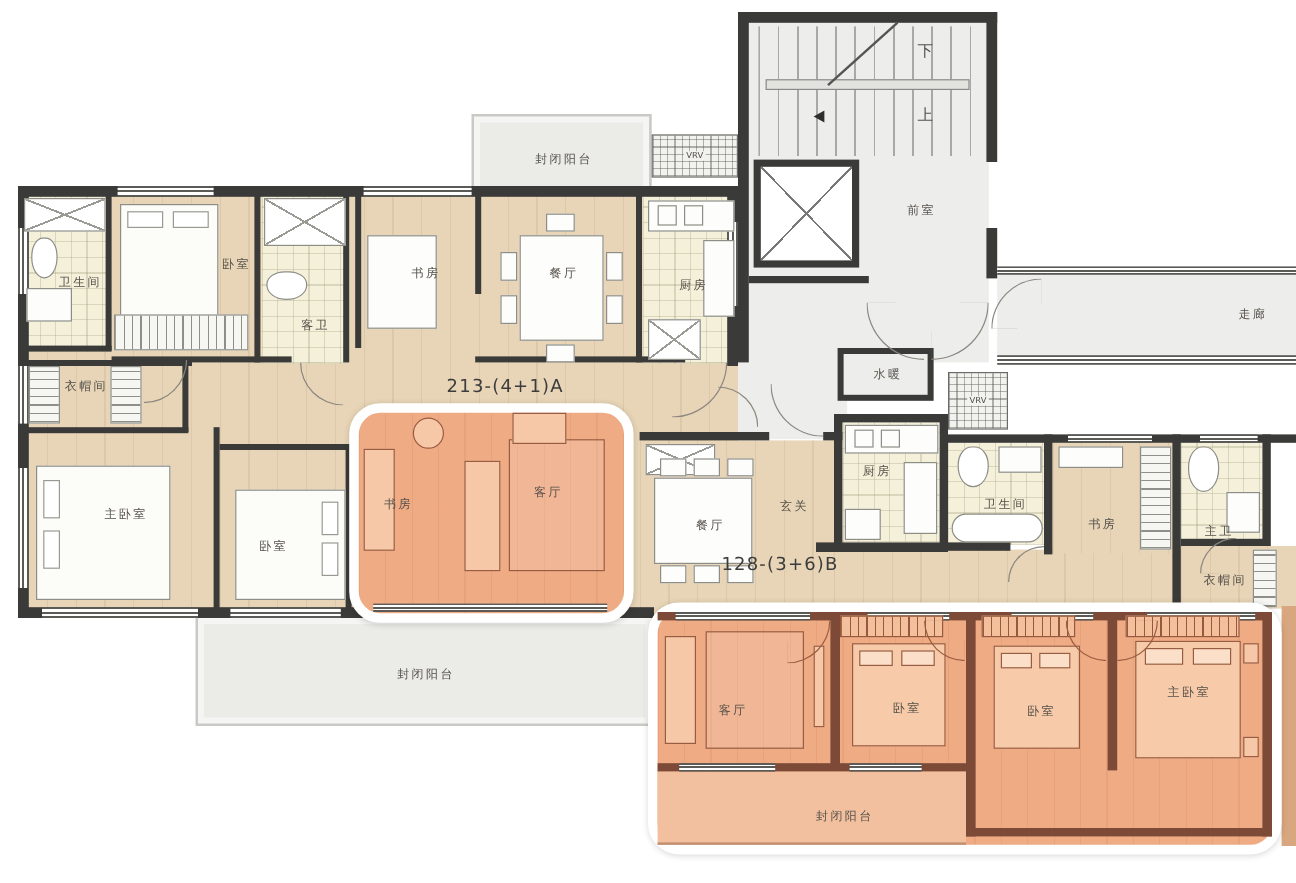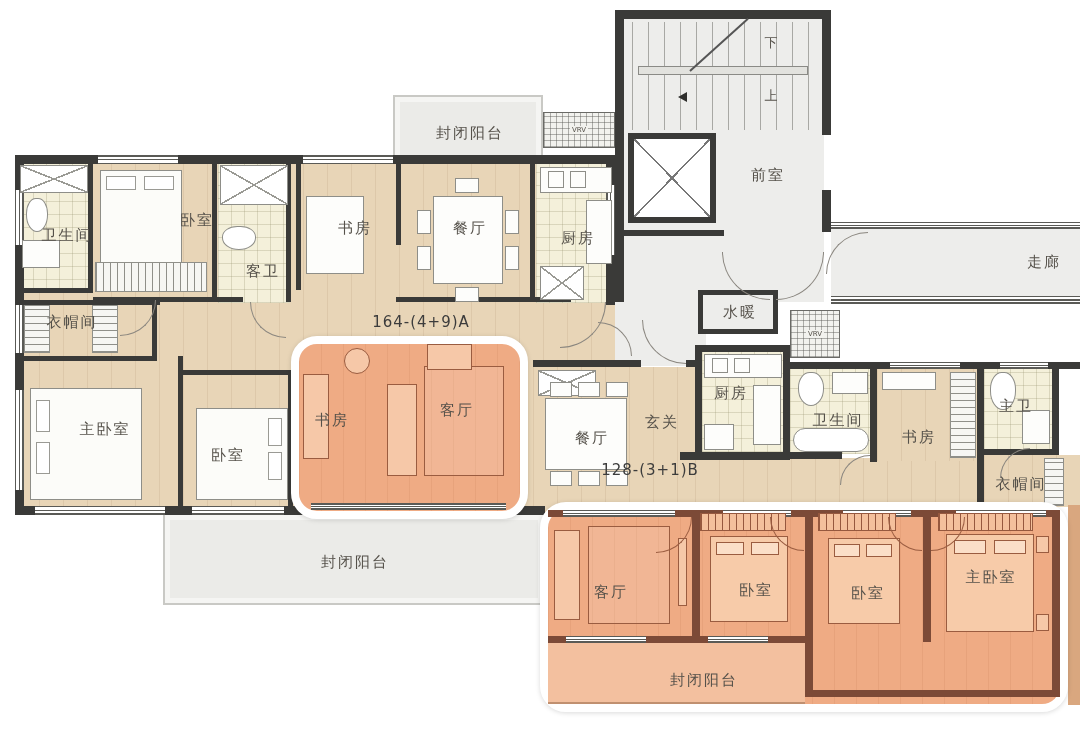--- a/index.html
+++ b/index.html
@@ -1,18 +1,18 @@
 <!DOCTYPE html>
 <html><head>
 <meta charset="utf-8">
 <style>
   html,body{margin:0;padding:0;background:#fff}
   #stage{position:relative;width:1080px;height:736px;background:#ffffff;overflow:hidden;font-family:"DejaVu Sans",sans-serif}
   .abs{position:absolute;box-sizing:border-box}
-  .lbl{position:absolute;font-family:"DejaVu Sans",sans-serif;color:#55514a;font-size:15px;letter-spacing:2px;white-space:nowrap;transform:translate(-50%,-50%);z-index:40}
+  .lbl{position:absolute;font-family:"DejaVu Sans",sans-serif;color:#55514a;font-size:10px;letter-spacing:2px;white-space:nowrap;transform:translate(-50%,-50%);z-index:40}
   .sm{font-size:13px}
   .tiny{font-size:7px;letter-spacing:0}
   .code{color:#3c3c3c;font-size:15px;letter-spacing:1px}
   .wood{background-color:#e8d5b7;background-image:repeating-linear-gradient(90deg,rgba(140,105,70,.12) 0 1px,transparent 1px 24px)}
   .tile{background-color:#f4f0da;background-image:repeating-linear-gradient(0deg,rgba(150,145,110,.28) 0 1px,transparent 1px 13px),repeating-linear-gradient(90deg,rgba(150,145,110,.28) 0 1px,transparent 1px 13px)}
   .gray{background:#ebebe8;border:2px solid #c9c9c5;box-shadow:inset 0 0 0 5px #f5f5f3}
   .graylite{background:#ededeb}
   .w{background:#3a3a38;z-index:10}
   .wb{background:#7c4a37}
   .whitebox{background:#fdfdfb;border:1.5px solid #8e8e88;z-index:12}
@@ -262,27 +262,27 @@
   <div class="lbl" style="left:470px;top:133px">封闭阳台</div>
   <div class="lbl" style="left:67px;top:235px">卫生间</div>
   <div class="lbl" style="left:197px;top:220px">卧室</div>
   <div class="lbl" style="left:263px;top:271px">客卫</div>
   <div class="lbl" style="left:355px;top:228px">书房</div>
   <div class="lbl" style="left:470px;top:228px">餐厅</div>
   <div class="lbl" style="left:578px;top:238px">厨房</div>
   <div class="lbl" style="left:72px;top:322px">衣帽间</div>
   <div class="lbl" style="left:105px;top:429px">主卧室</div>
   <div class="lbl" style="left:228px;top:455px">卧室</div>
-  <div class="lbl code" style="left:421px;top:322px">164-(4+9)A</div>
+  <div class="lbl code" style="left:421px;top:322px">213-(4+1)A</div>
   <div class="lbl" style="left:355px;top:562px">封闭阳台</div>
 
   <div class="lbl" style="left:1044px;top:262px">走廊</div>
 
   <div class="lbl" style="left:592px;top:438px">餐厅</div>
   <div class="lbl" style="left:662px;top:422px">玄关</div>
   <div class="lbl" style="left:731px;top:393px">厨房</div>
   <div class="lbl" style="left:838px;top:420px">卫生间</div>
   <div class="lbl" style="left:919px;top:437px">书房</div>
-  <div class="lbl" style="left:1016px;top:406px">主卫</div>
+  <div class="lbl" style="left:1016px;top:443px">主卫</div>
   <div class="lbl" style="left:1021px;top:484px">衣帽间</div>
-  <div class="lbl code" style="left:650px;top:470px">128-(3+1)B</div>
+  <div class="lbl code" style="left:650px;top:470px">128-(3+6)B</div>
 
 </div>
 
 </body></html>

